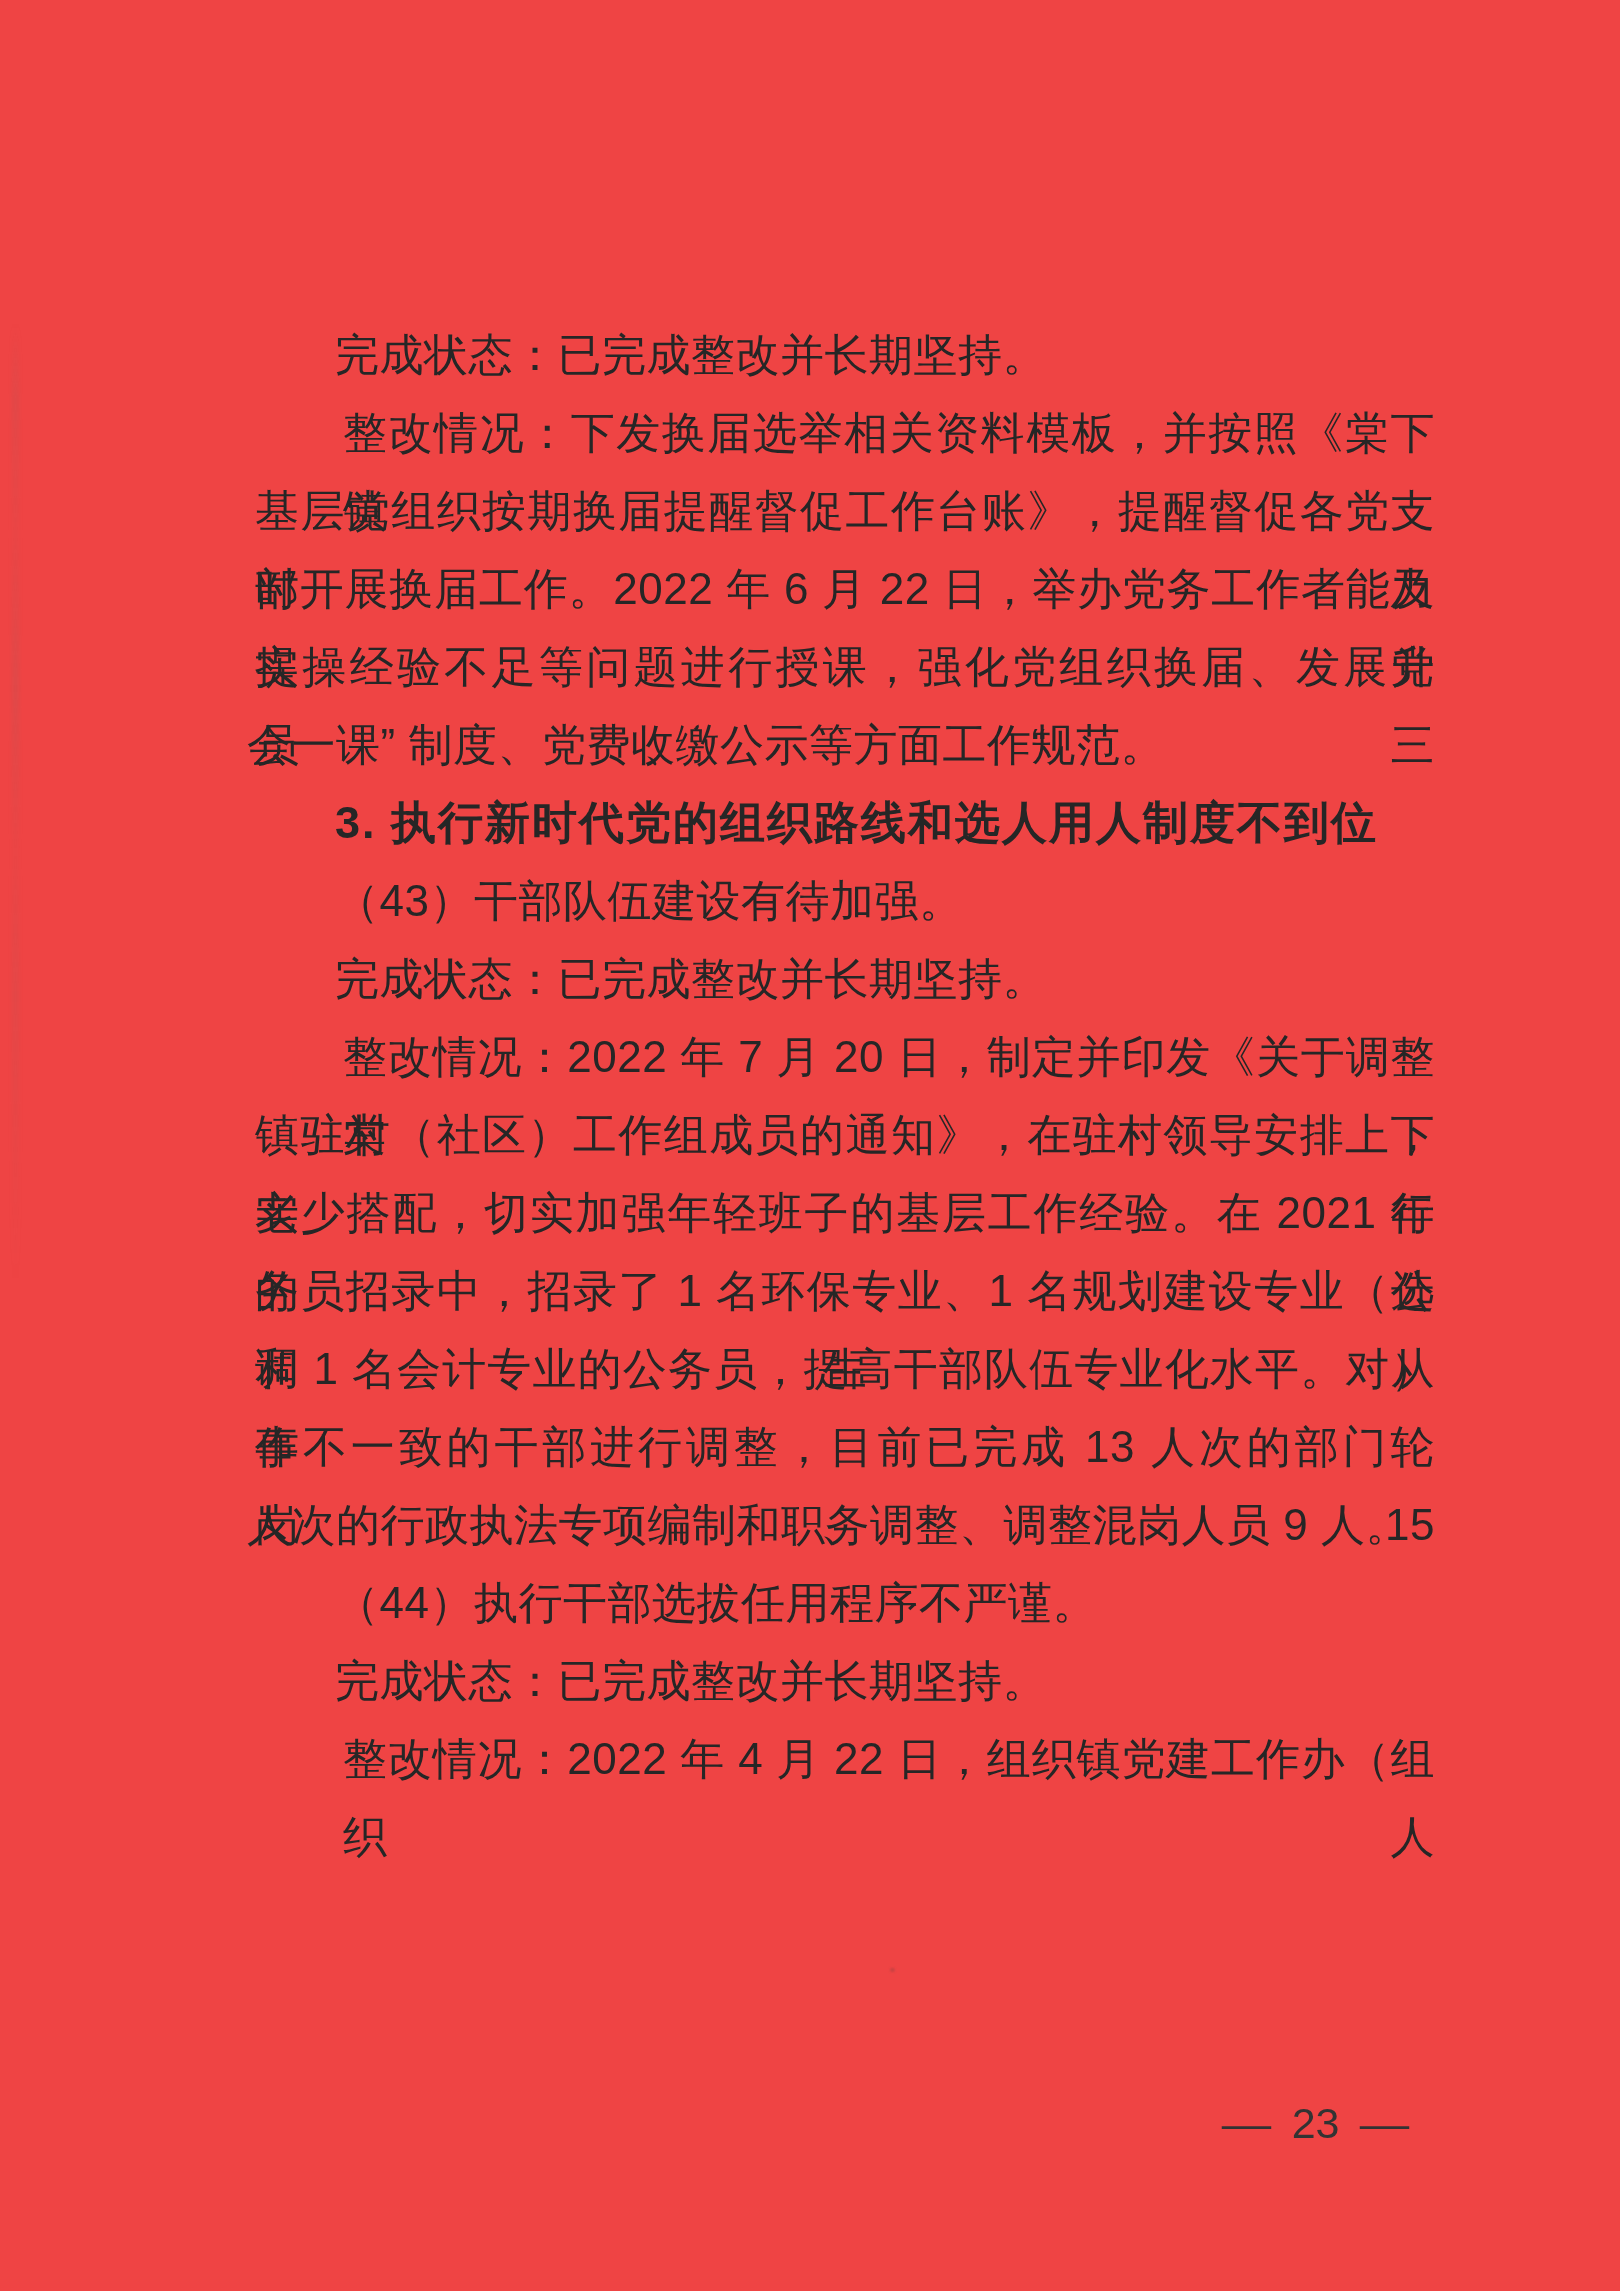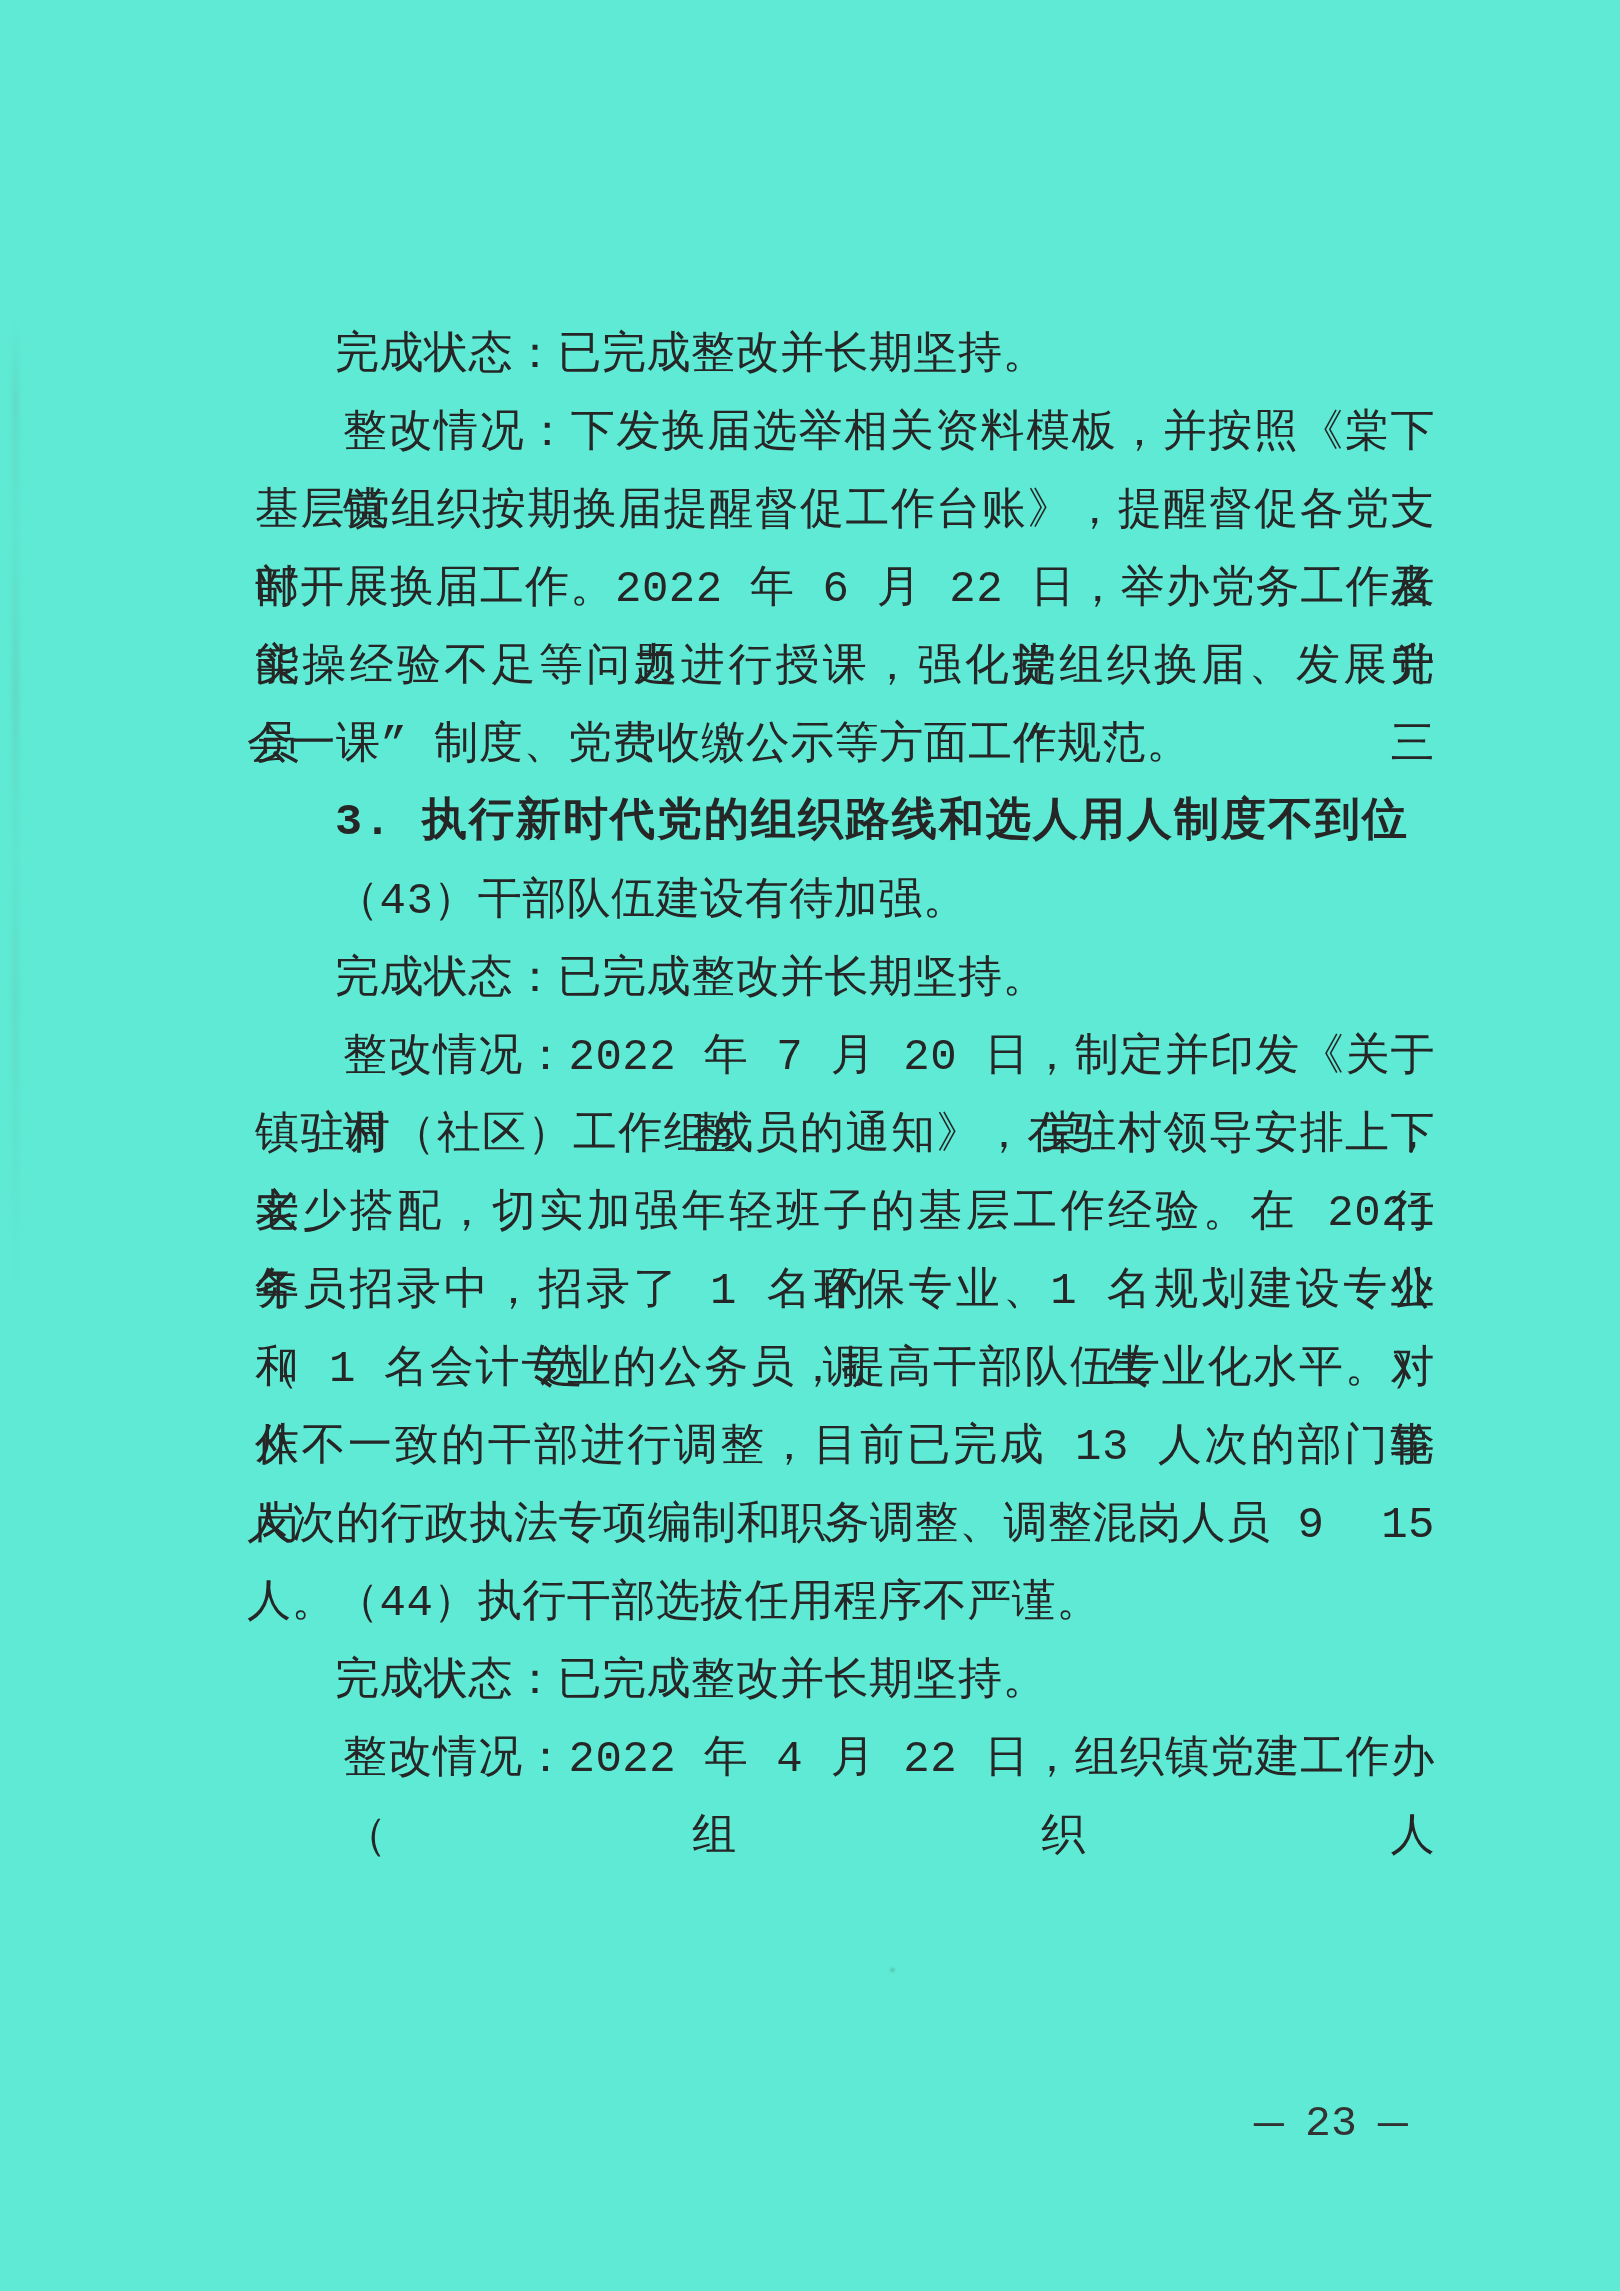--- a/index.html
+++ b/index.html
@@ -4,23 +4,23 @@
 <style>
   html, body {
     margin: 0;
     padding: 0;
     background: #ffffff;
   }
   .page {
     position: relative;
     width: 1620px;
     height: 2292px;
-    background: #5eead4;
+    background: #ef4444;
     overflow: hidden;
-    font-family: Liberation Mono, monospace;
+    font-family: Liberation Sans, sans-serif;
     color: #262626;
   }
   
   .scan-edge {
     position: absolute;
     left: 11.8px;
     top: 323px;
     width: 6.9px;
     height: 961px;
     background: linear-gradient(

